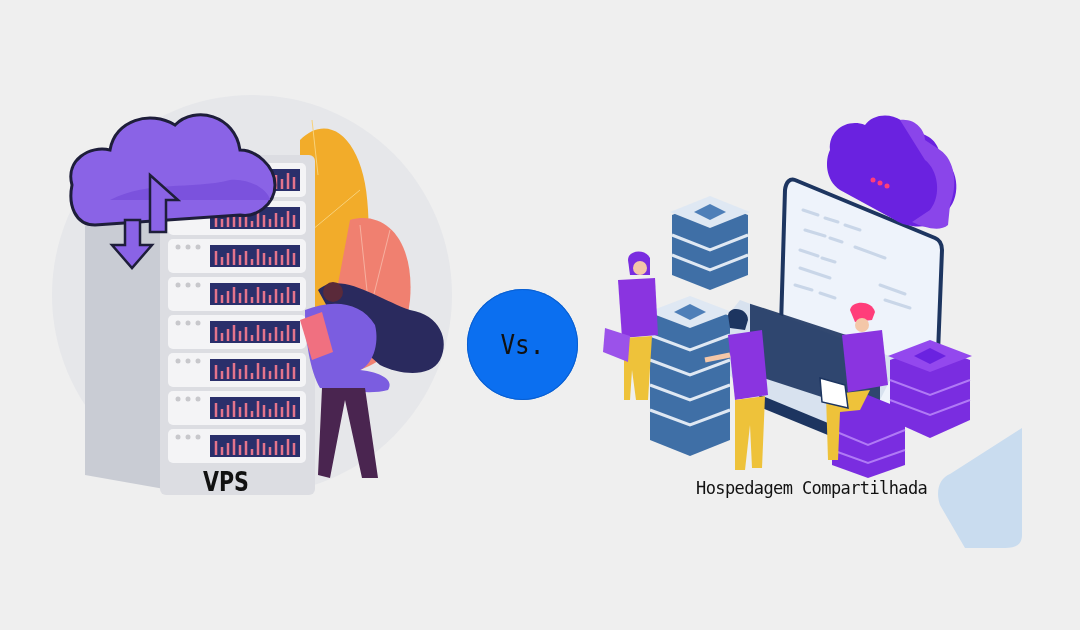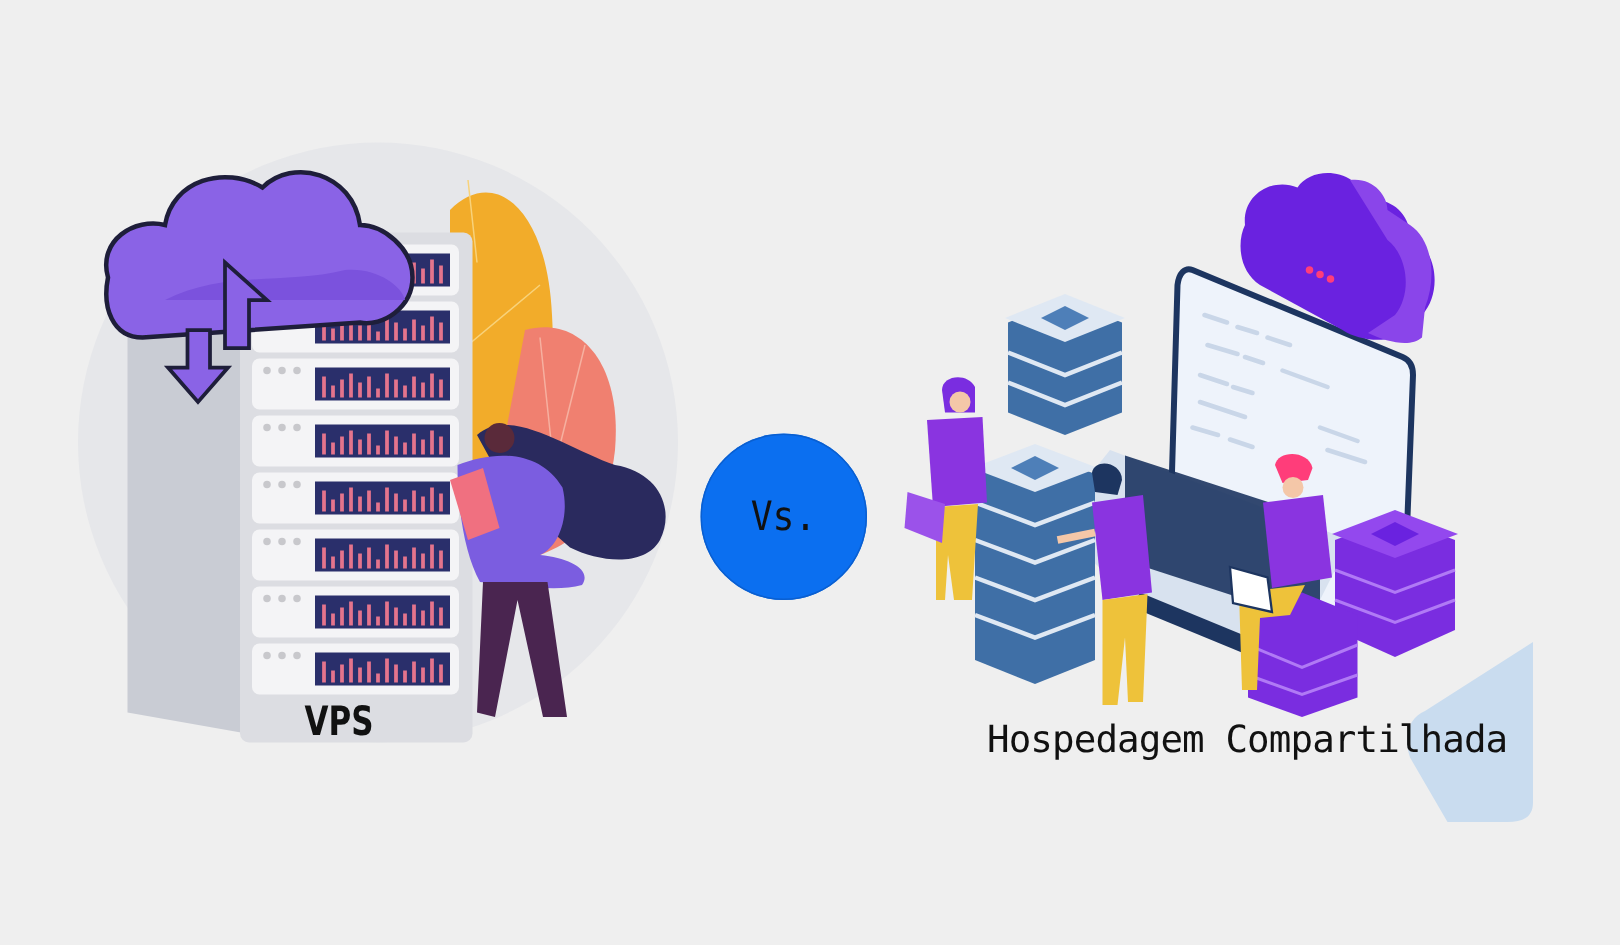--- a/index.html
+++ b/index.html
@@ -2,21 +2,21 @@
 <html><head>
 <meta charset="utf-8">
 <style>
   html,body{margin:0;padding:0;}
   body{width:1080px;height:630px;background:#efefef;position:relative;overflow:hidden;font-family:"DejaVu Sans",sans-serif;}
   .abs{position:absolute;text-align:right;}
   .bgcircle{left:52px;top:95px;width:400px;height:400px;border-radius:50%;background:#e6e7ea;}
   svg{position:absolute;overflow:visible;}
   .label{position:absolute;color:#111;font-family:"DejaVu Sans Mono","Liberation Mono",monospace;}
   .vps-label{left:203px;top:466px;font-size:27px;font-weight:bold;font-family:"DejaVu Sans Condensed","DejaVu Sans",sans-serif;letter-spacing:0px;transform:scaleX(0.85);transform-origin:left;}
-  .shared-label{left:658px;top:478px;font-size:25px;letter-spacing:-0.6px;text-align:right;}
+  .shared-label{left:696px;top:478px;font-size:17px;letter-spacing:-0.6px;text-align:right;}
   .vs{left:467px;top:289px;width:111px;height:111px;border-radius:50%;background:#0b6ff0;box-shadow:0 0 0 1px #0a5fd0 inset;display:flex;align-items:center;justify-content:center;}
   .vs span{font-family:"DejaVu Sans Mono","Liberation Mono",monospace;font-size:27px;color:#111;transform:scaleX(0.9);}
 </style>
 </head>
 <body>
 
 <div class="abs bgcircle"></div>
 
 <svg style="left:0;top:0;" width="1080" height="630">
 

